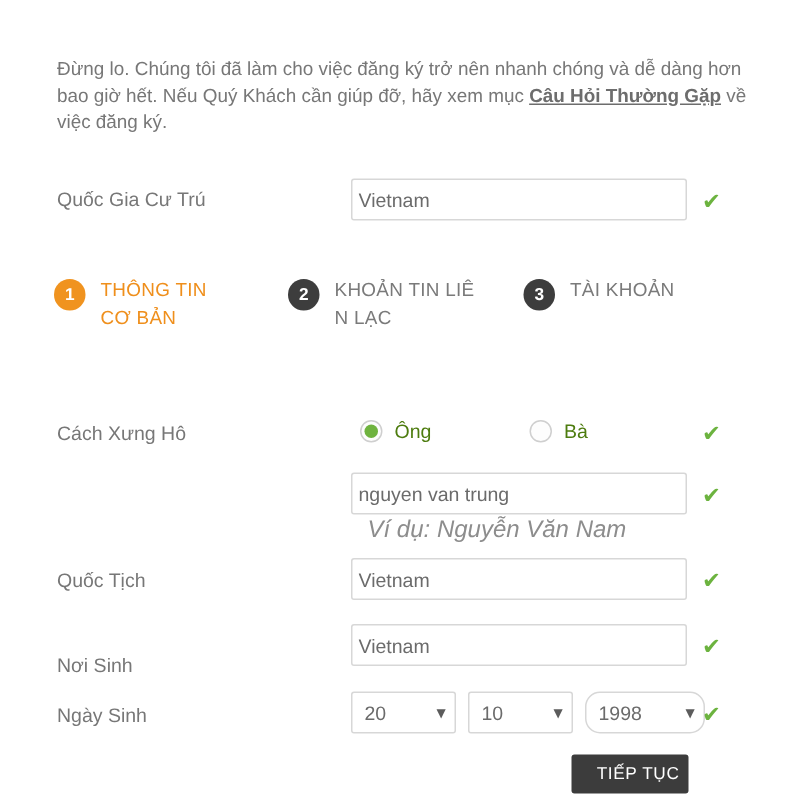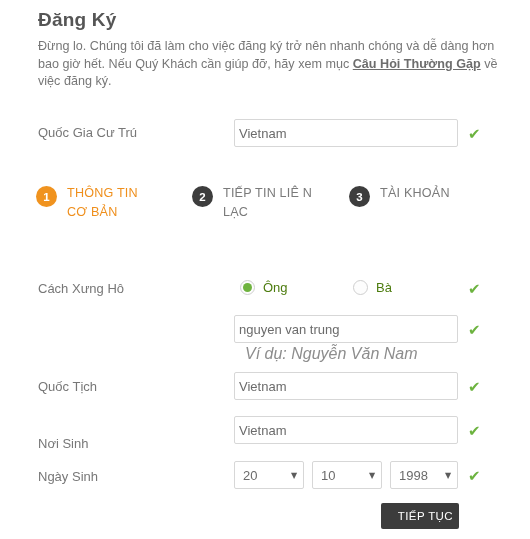--- a/index.html
+++ b/index.html
@@ -210,41 +210,40 @@
     letter-spacing: 0.4px;
     cursor: pointer;
     text-align: right;
   }
 </style>
 </head>
 <body>
 
 <div class="page">
 
-  <div class="title">Đăng Ký</div>
 
   <div class="intro">
     <span>Đừng lo. Chúng tôi đã làm cho việc đăng ký trở nên nhanh chóng và dễ dàng hơn bao giờ hết. Nếu Quý Khách cần giúp đỡ, hãy xem mục </span><a href="#" class="faq">Câu Hỏi Thường Gặp</a><span> về việc đăng ký.</span>
   </div>
 
   <div class="row-label" style="left:38px; top:125px;">Quốc Gia Cư Trú</div>
   <input class="field" style="left: 234px; top: 119px; width: 224px;" type="text" value="Vietnam">
 
   <div class="check" style="left:468px; top:126px;">✔</div>
 
   <div class="steps">
 
     <div class="step" id="step-1">
       <div class="step-circle active">1</div>
       <div class="step-label active">THÔNG TIN CƠ BẢN</div>
     </div>
 
     <div class="step" id="step-2">
       <div class="step-circle idle">2</div>
-      <div class="step-label idle">TIẾP TIN LIÊ N LẠC</div>
+      <div class="step-label idle">KHOẢN TIN LIÊ N LẠC</div>
     </div>
 
     <div class="step" id="step-3">
       <div class="step-circle idle">3</div>
       <div class="step-label idle">TÀI KHOẢN</div>
     </div>
 
   </div>
 
   <div class="row-label" style="left:38px; top:281px;">Cách Xưng Hô</div>
@@ -279,21 +278,21 @@
   <div class="sel" style="left:234px; top:461px; width:70px;">
     <span class="sel-value">20</span>
     <span class="sel-arrow">▼</span>
   </div>
 
   <div class="sel" style="left:312px; top:461px; width:70px;">
     <span class="sel-value">10</span>
     <span class="sel-arrow">▼</span>
   </div>
 
-  <div class="sel" style="left:390px; top:461px; width:68px;">
+  <div class="sel" style="left:390px; top:461px; width:80px;border-radius:10px;">
     <span class="sel-value">1998</span>
     <span class="sel-arrow">▼</span>
   </div>
 
   <div class="check" style="left:468px; top:468px;">✔</div>
 
   <button class="submit">TIẾP TỤC</button>
 
 </div>
 

